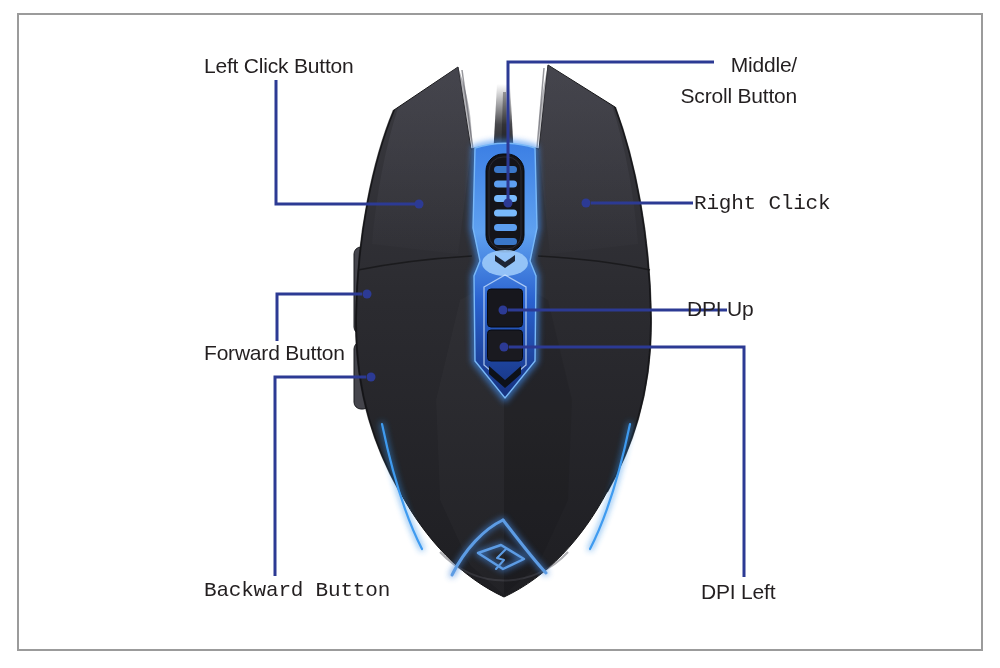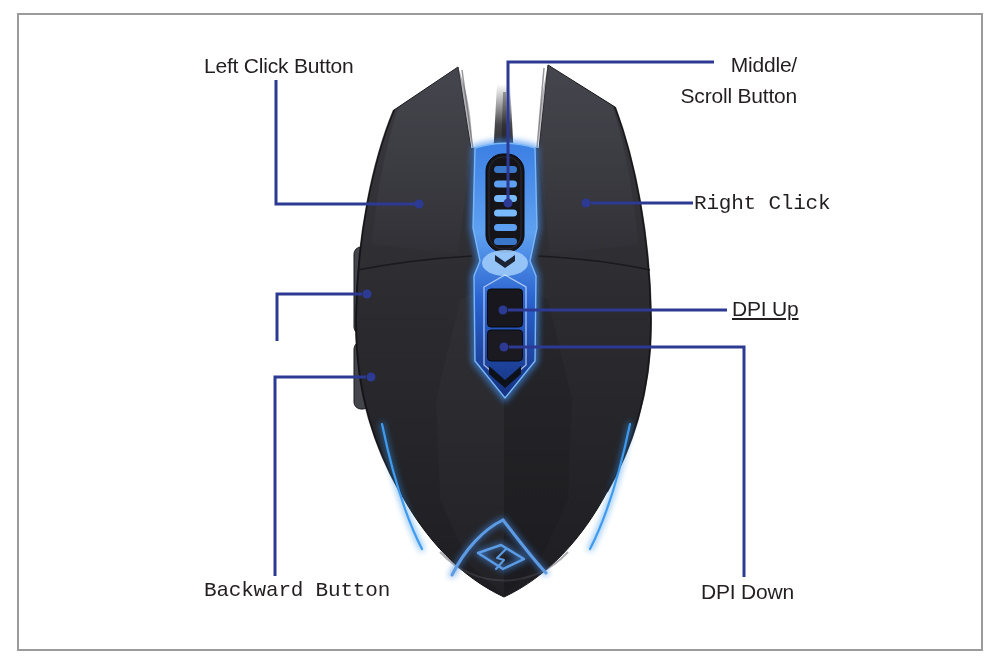--- a/index.html
+++ b/index.html
@@ -155,19 +155,20 @@
 
   <div class="label" style="left:204px;top:54px;">Left Click Button</div>
 
   <div class="label right" style="right:203px;top:49px;">
     <span style="display:block;">Middle/</span>
     <span style="display:block;">Scroll Button</span>
   </div>
 
   <div class="label" style="left:694px;top:192px;font-family:Liberation Mono, monospace;">Right Click</div>
 
-  <div class="label" style="left:732px;top:297px;text-decoration:underline;">DPI Up</div>
+  <div class="label" style="left:687px;top:297px;">DPI Up</div>
 
+  <div class="label" style="left:204px;top:341px;">Forward Button</div>
 
   <div class="label" style="left:204px;top:579px;font-family:Liberation Mono, monospace;">Backward Button</div>
 
-  <div class="label" style="left:701px;top:580px;">DPI Down</div>
+  <div class="label" style="left:701px;top:580px;">DPI Left</div>
 </div>
 
 </body></html>

